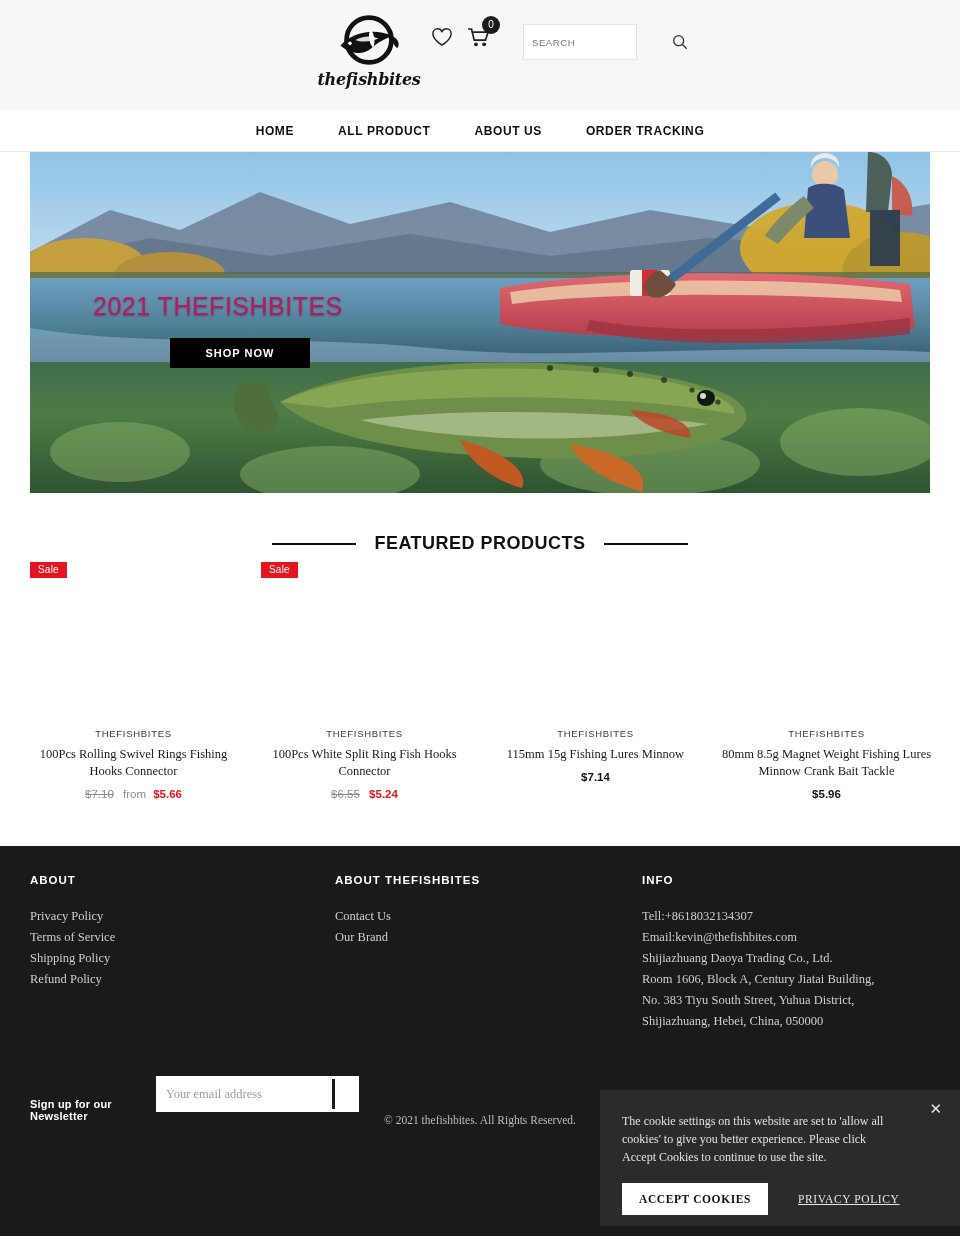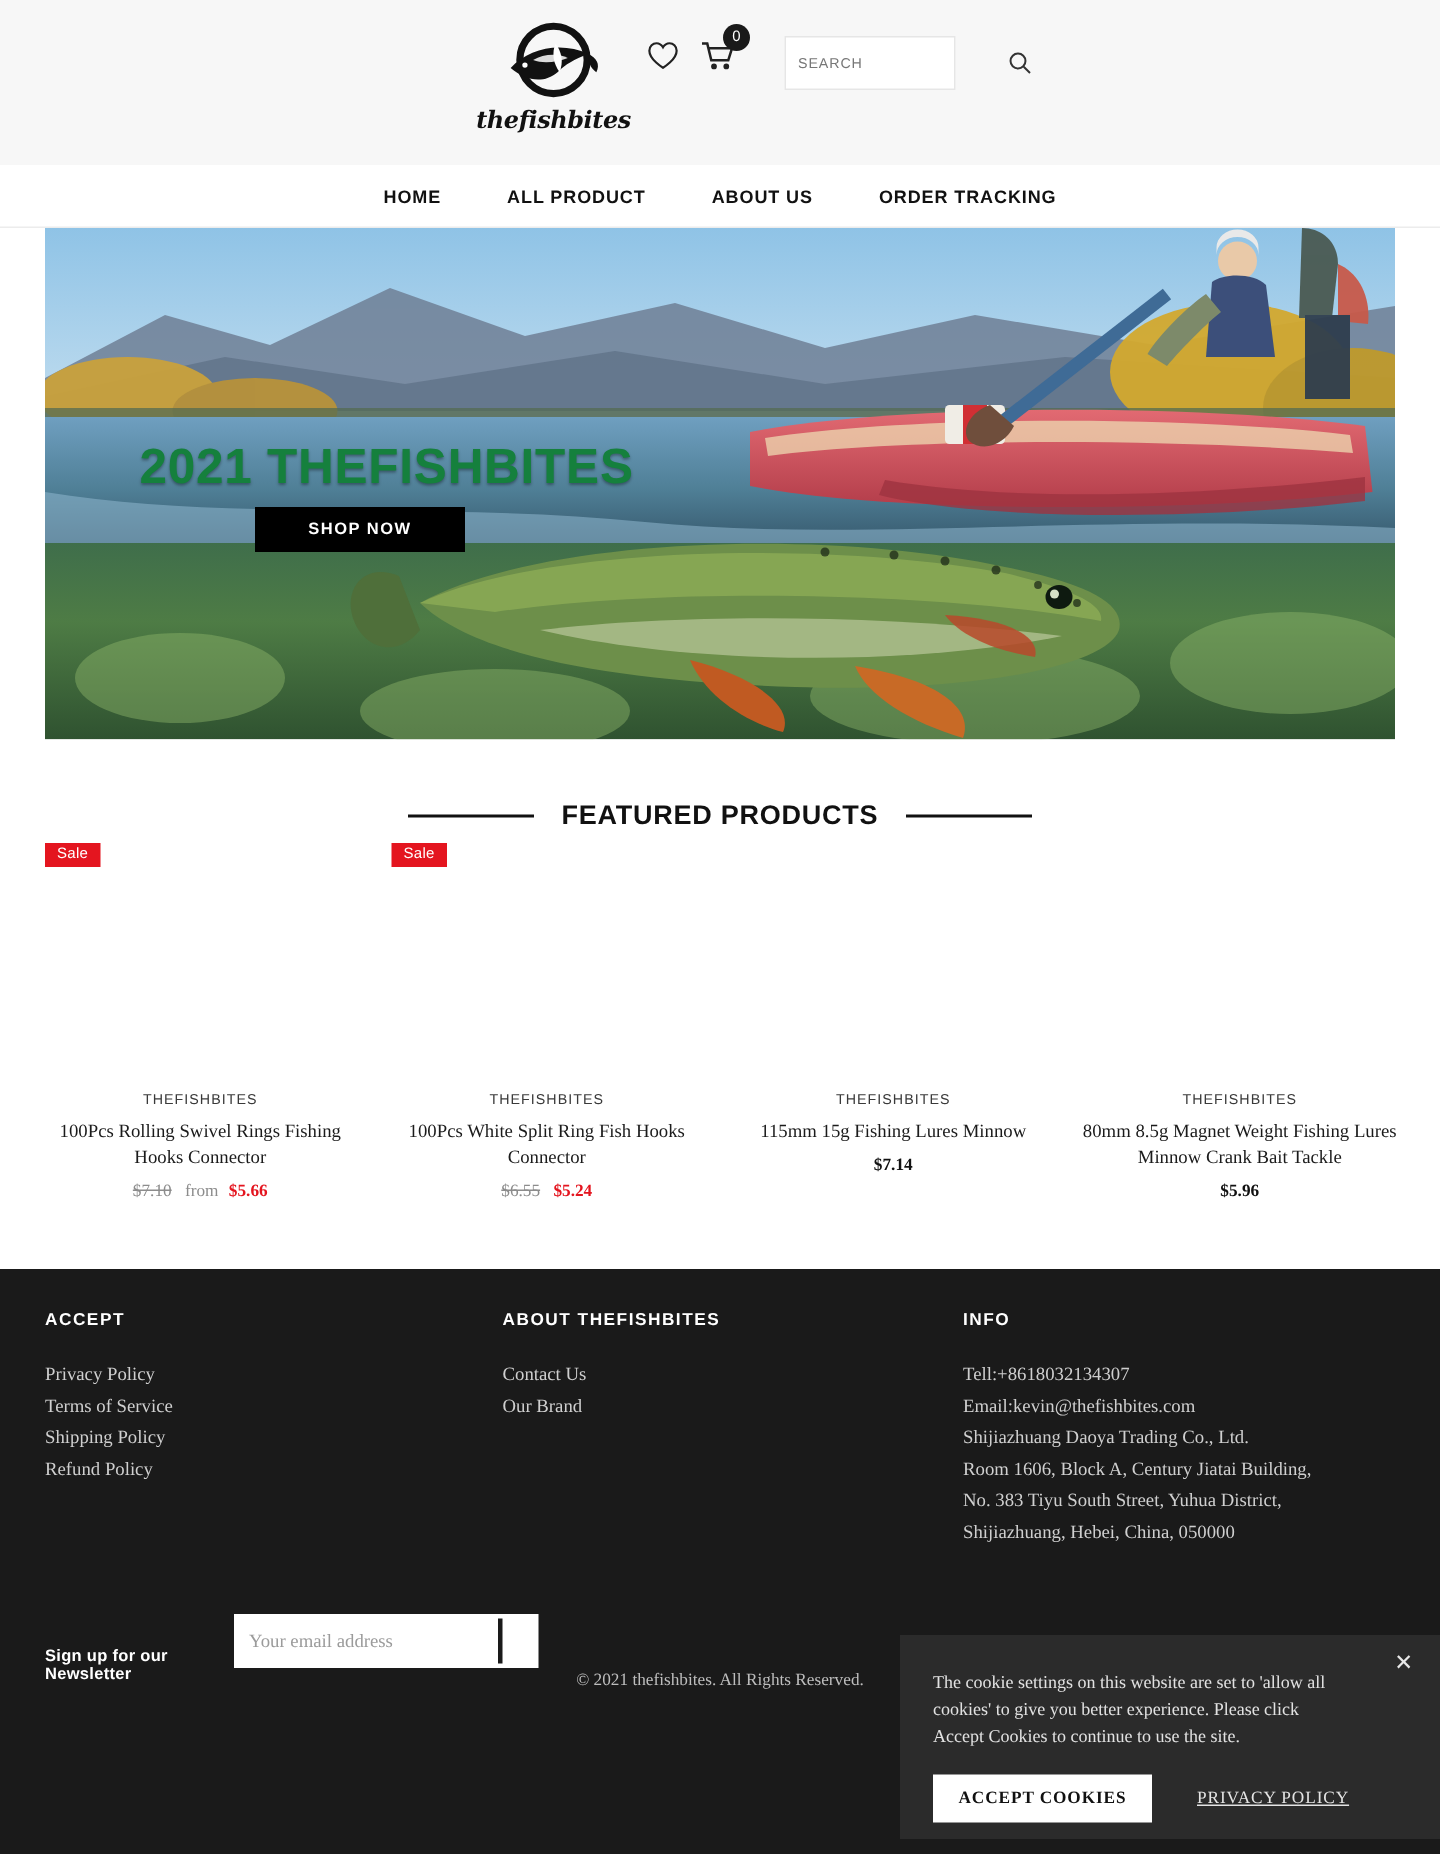--- a/index.html
+++ b/index.html
@@ -121,24 +121,24 @@
     margin: 0 30px;
     height: 341px;
     overflow: hidden;
   }
   .hero svg { display: block; width: 100%; height: 100%; }
   .hero-title {
     position: absolute;
     left: 63px;
     top: 140px;
     font-family: "Liberation Sans", sans-serif;
-    font-size: 33px;
-    font-weight: 700;
+    font-size: 25px;
+    font-weight: 400;
     letter-spacing: 0.5px;
-    color: #15803d;
+    color: #be185d;
     text-shadow: 0 1px 2px rgba(0,0,0,.35);
   }
   .hero-btn {
     position: absolute;
     left: 140px;
     top: 186px;
     width: 140px;
     height: 30px;
     background: #000;
     color: #fff;
@@ -204,21 +204,21 @@
   .p-title {
     font-family: "Liberation Serif", serif;
     font-size: 12.5px;
     line-height: 17px;
     color: #1b1b1b;
     margin-top: 7px;
     cursor: pointer;
   }
   .p-price {
     margin-top: 8px;
-    font-family: Liberation Serif, serif;
+    font-family: Liberation Sans, sans-serif;
     font-size: 11.5px;
     font-weight: 700;
     text-align: center;
   }
   .p-price .was {
     color: #8c8c8c;
     text-decoration: line-through;
     font-weight: 400;
     margin-right: 6px;
   }
@@ -564,21 +564,21 @@
       <span class="plain">$5.96</span>
     </div>
   </div>
 
 </div>
 
 <div class="footer">
   <div class="footer-cols">
 
     <div class="col-policy">
-      <h3>ACCEPT</h3>
+      <h3>ABOUT</h3>
       <ul>
         <li>Privacy Policy</li>
         <li>Terms of Service</li>
         <li>Shipping Policy</li>
         <li>Refund Policy</li>
       </ul>
     </div>
 
     <div class="col-about">
       <h3>ABOUT THEFISHBITES</h3>

